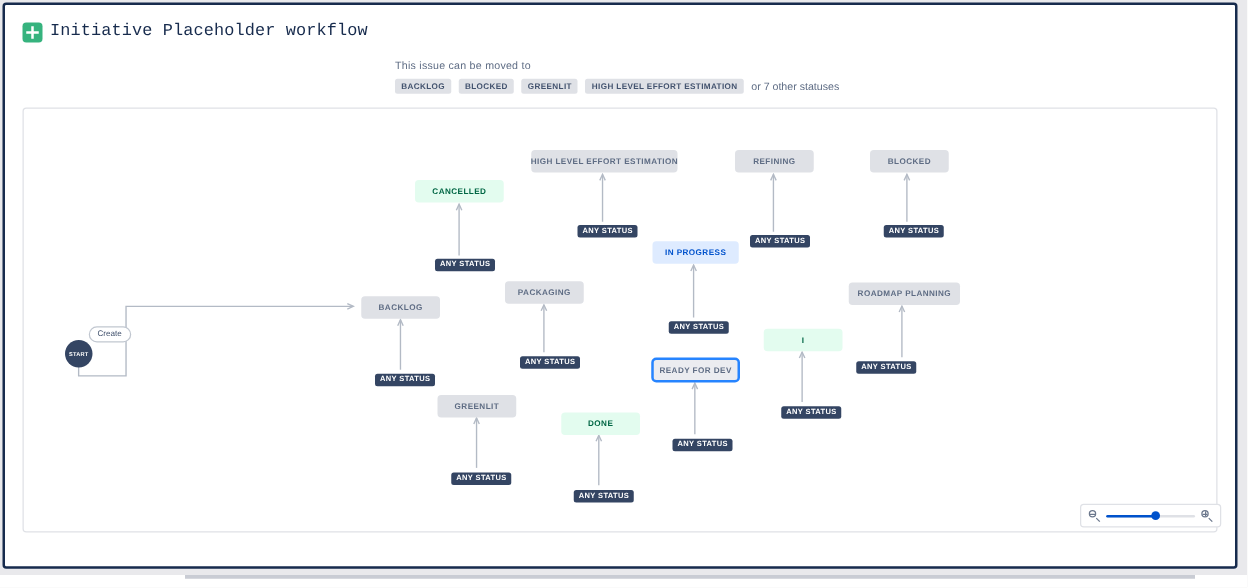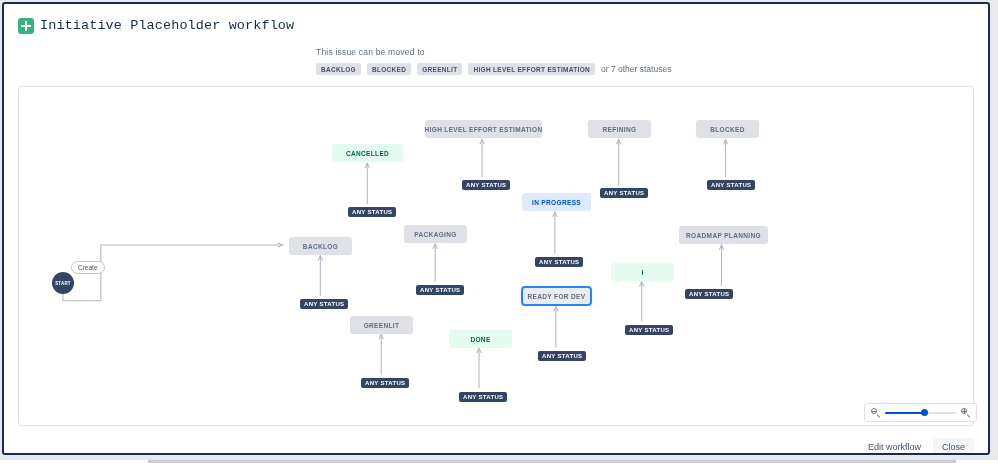--- a/index.html
+++ b/index.html
@@ -395,24 +395,20 @@
         <span class="knob" style="left: calc(55% - 3.5px);"></span>
       </span>
       <span class="mag">
         <span class="ring"></span>
           <span class="handle"></span>
           <span class="bar-h"></span>
           <span class="bar-v"></span>
       </span>
     </div>
 
-    <div class="dialog-footer">
-      <button class="link-btn">Edit workflow</button>
-      <button class="close-btn">Close</button>
-    </div>
 
   </div>
 
   <div class="strip-bottom">
     <div class="seg" style="left:148px; width:80px;"></div>
     <div class="seg" style="left:228px; width:728px;"></div>
   </div>
 
 </div>
 

